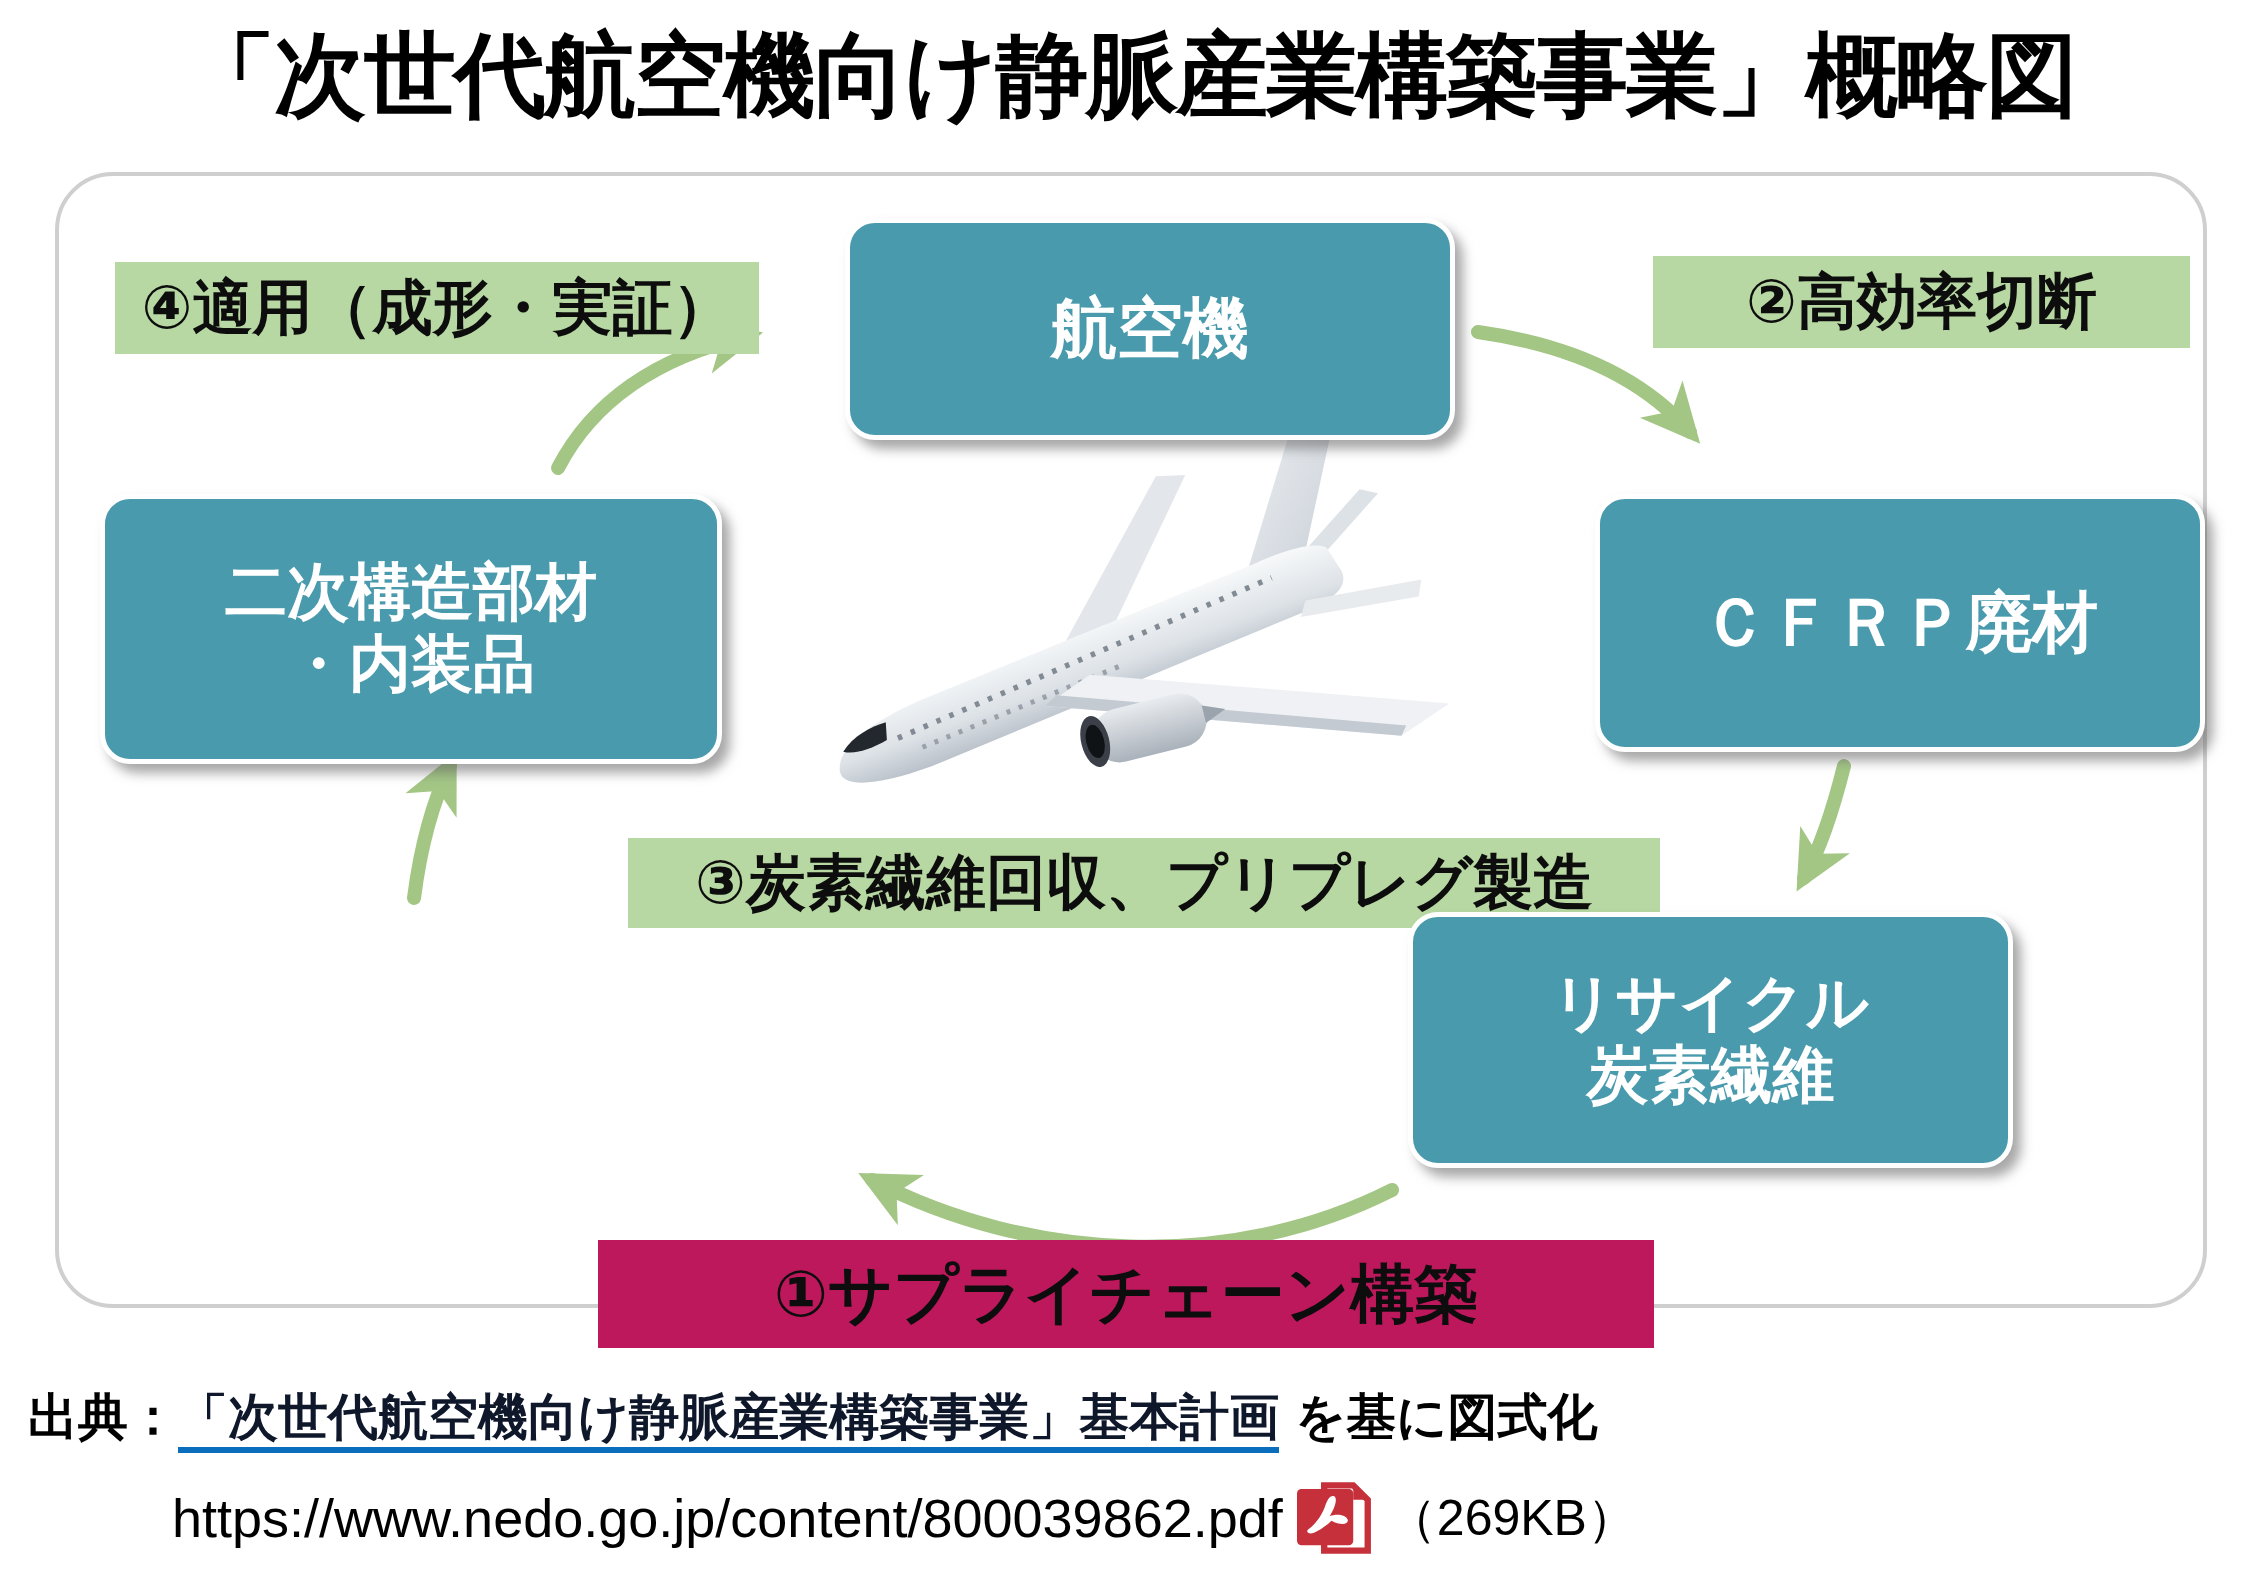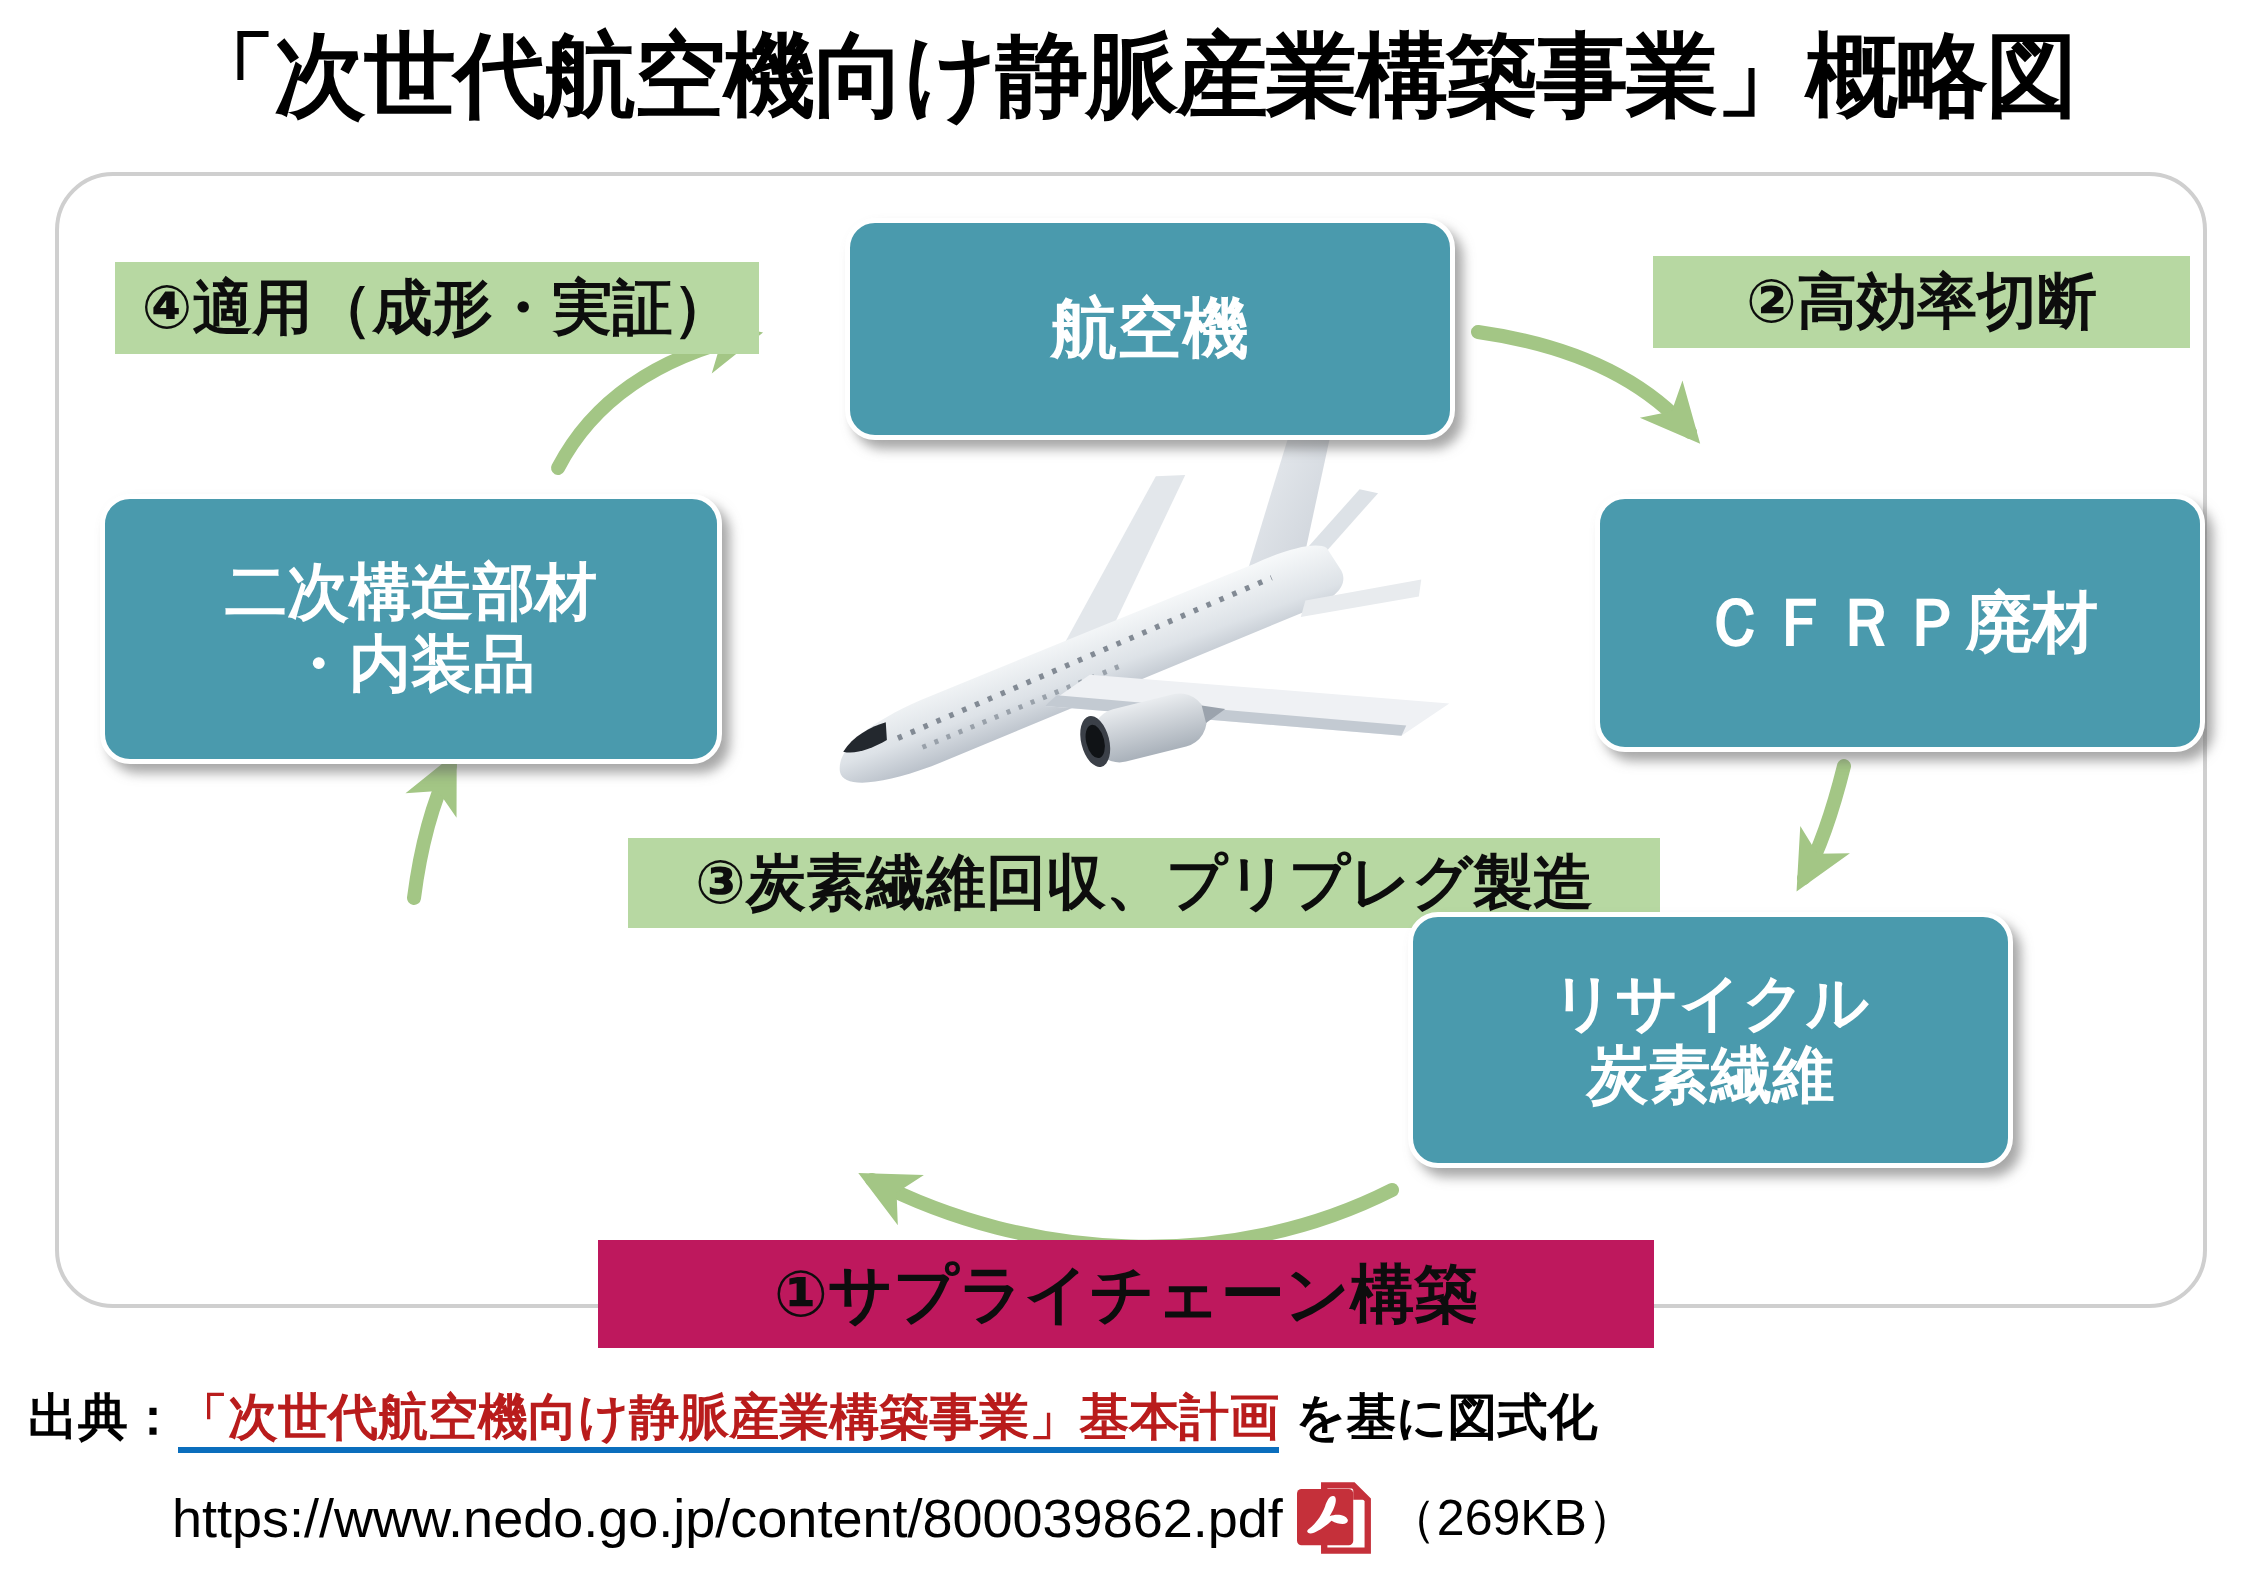--- a/index.html
+++ b/index.html
@@ -28,21 +28,21 @@
 
   .step{position:absolute;background:#b7d8a2;color:#0d0d0d;font-weight:bold;font-size:60px;
         display:flex;align-items:center;justify-content:center;white-space:nowrap;z-index:2;}
   .step--4{left:115px;top:262px;width:644px;height:92px;}
   .step--2{left:1653px;top:256px;width:537px;height:92px;}
   .step--3{left:628px;top:802px;width:1032px;height:90px;margin-top:36px;}
   .step--1{left:598px;top:1240px;width:1056px;height:108px;background:#be185d;font-size:64px;z-index:3;}
 
   .src1{position:absolute;left:28px;top:1384px;font-size:50px;color:#000;z-index:2;white-space:nowrap;}
   .src1 .plain{font-weight:600;}
-  .src-link{color:#b91c1c;font-weight:bold;border-bottom:6px solid #0a6ebd;
+  .src-link{color:#0f172a;font-weight:bold;border-bottom:6px solid #0a6ebd;
             padding-bottom:2px;cursor:pointer;}
   .src1 .tail{margin-left:16px;font-weight:600;}
   .src2{position:absolute;left:172px;top:1478px;font-size:54px;color:#000;z-index:2;
         display:flex;align-items:center;white-space:nowrap;}
   .pdficon{width:78px;height:80px;margin:0 12px 0 14px;}
   .kb{font-size:50px;}
 </style>
 </head>
 <body>
 

